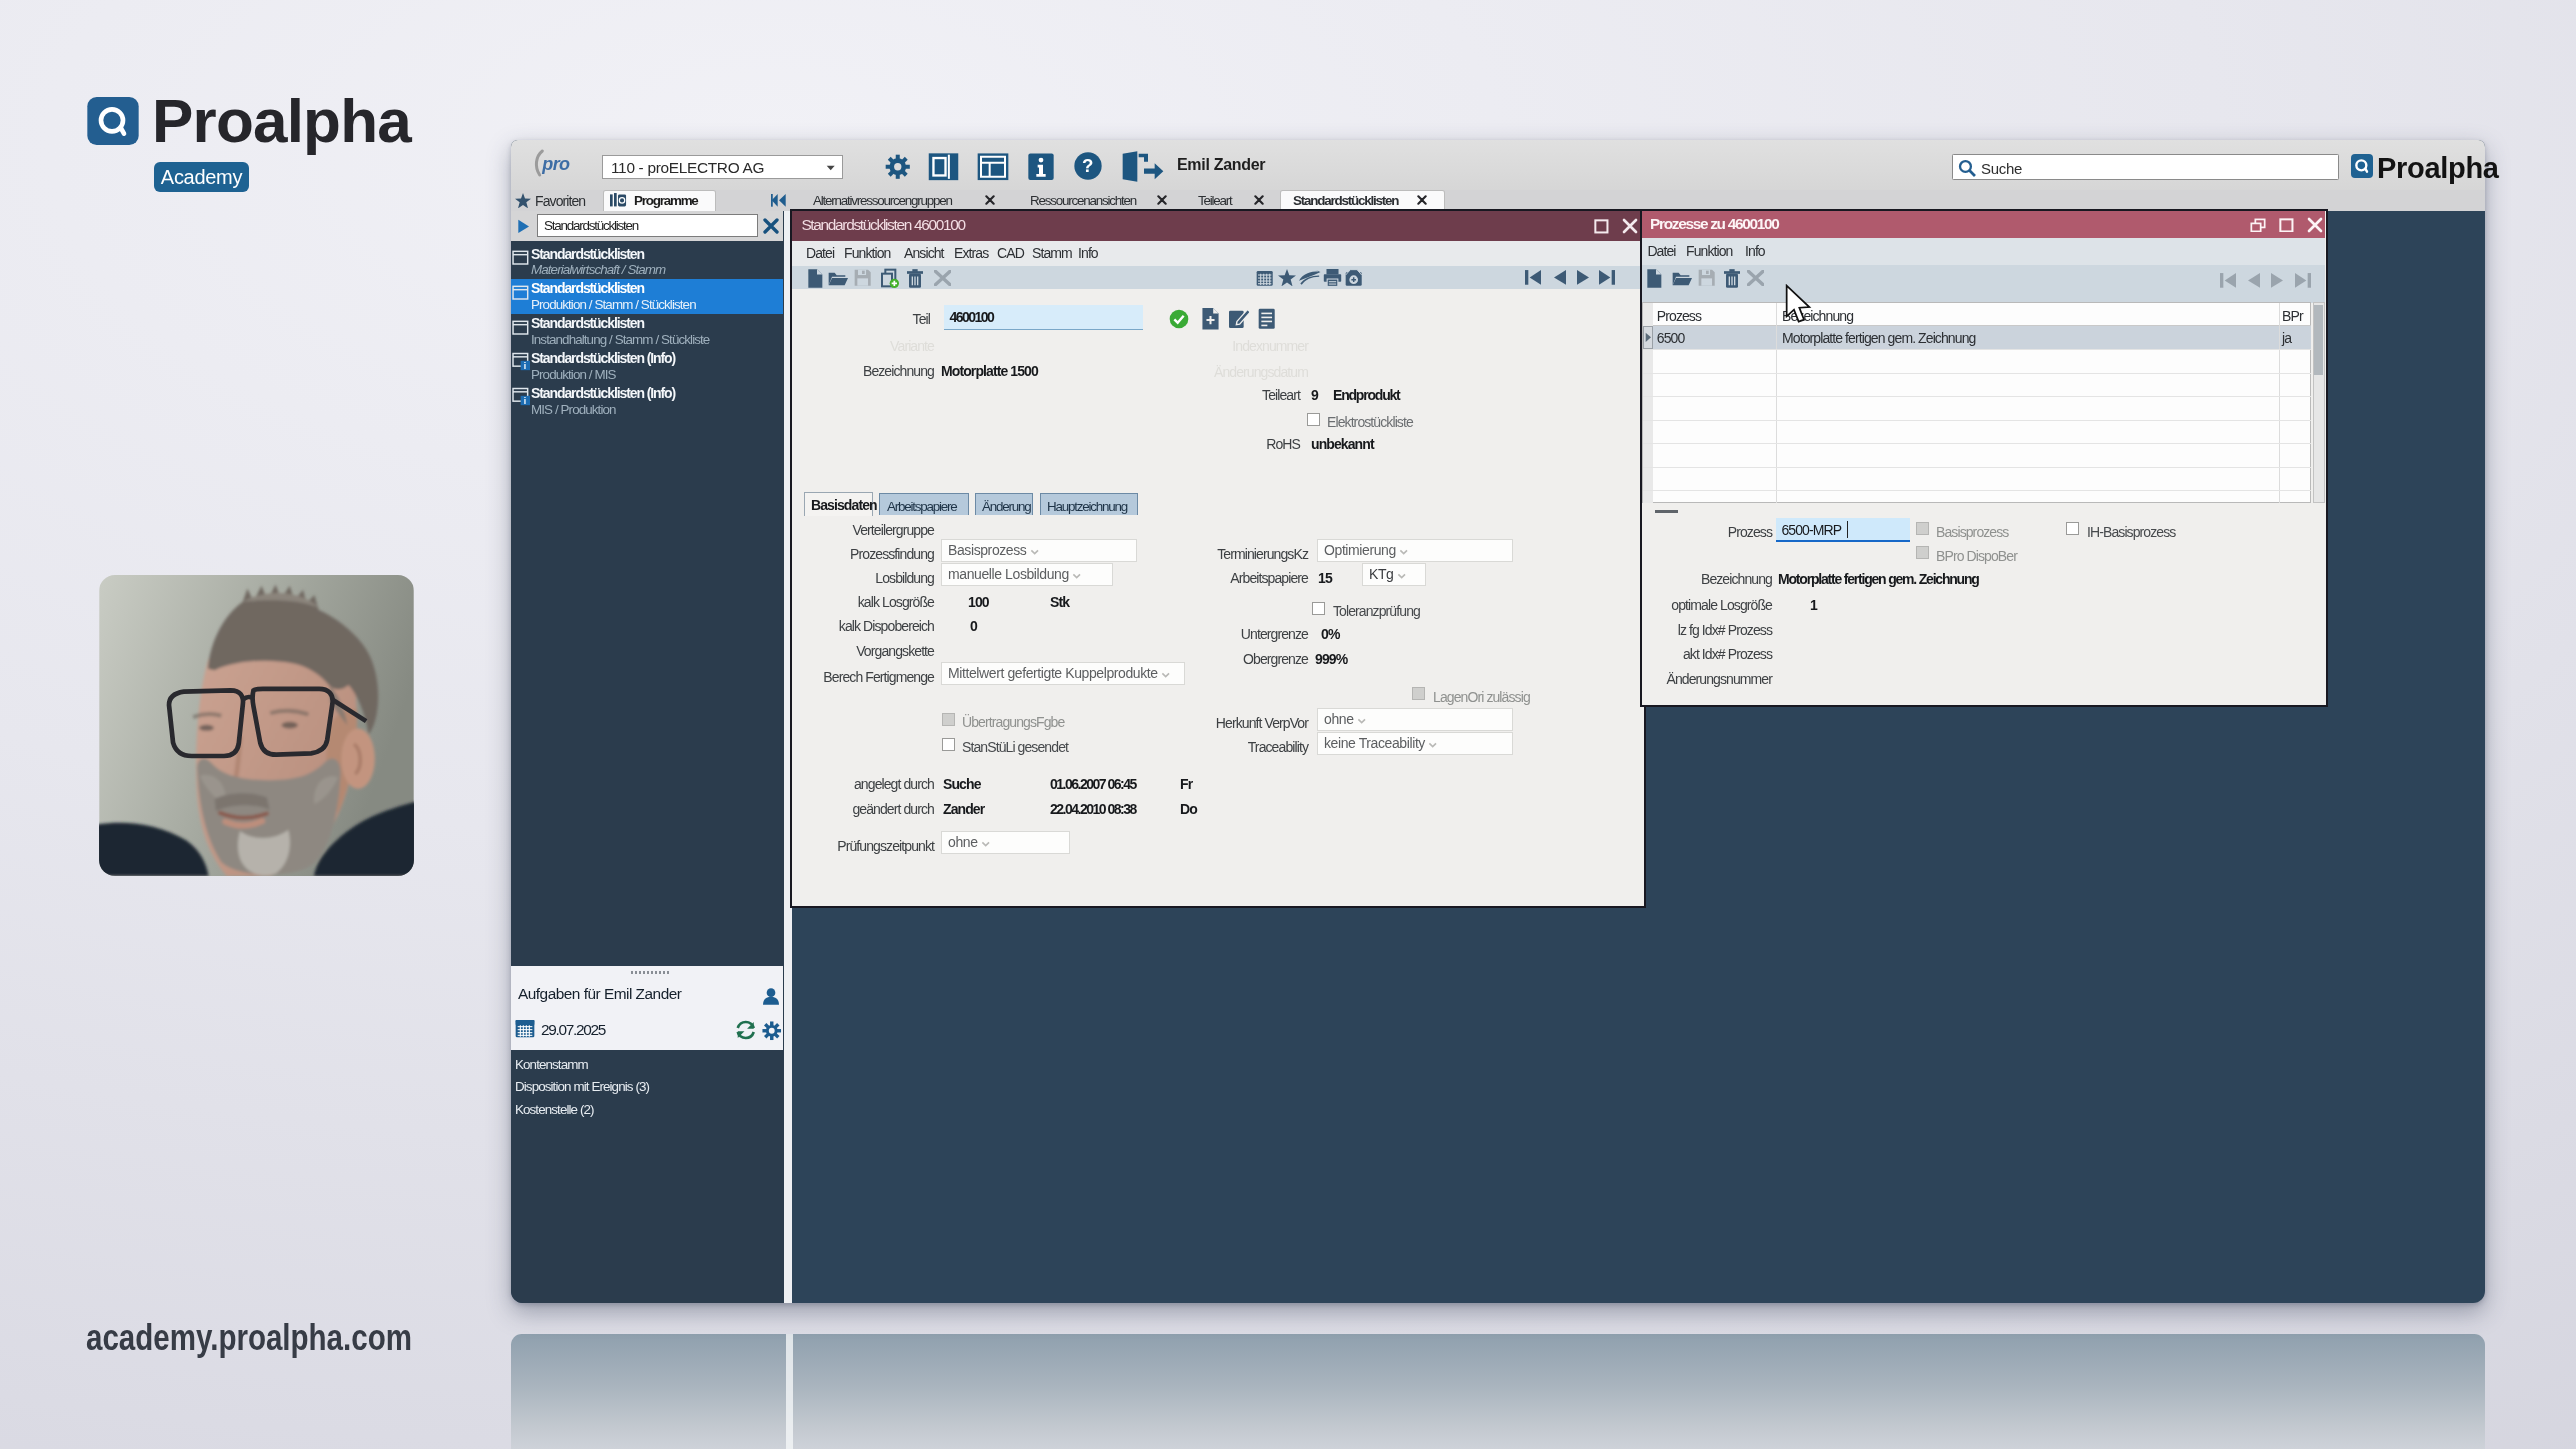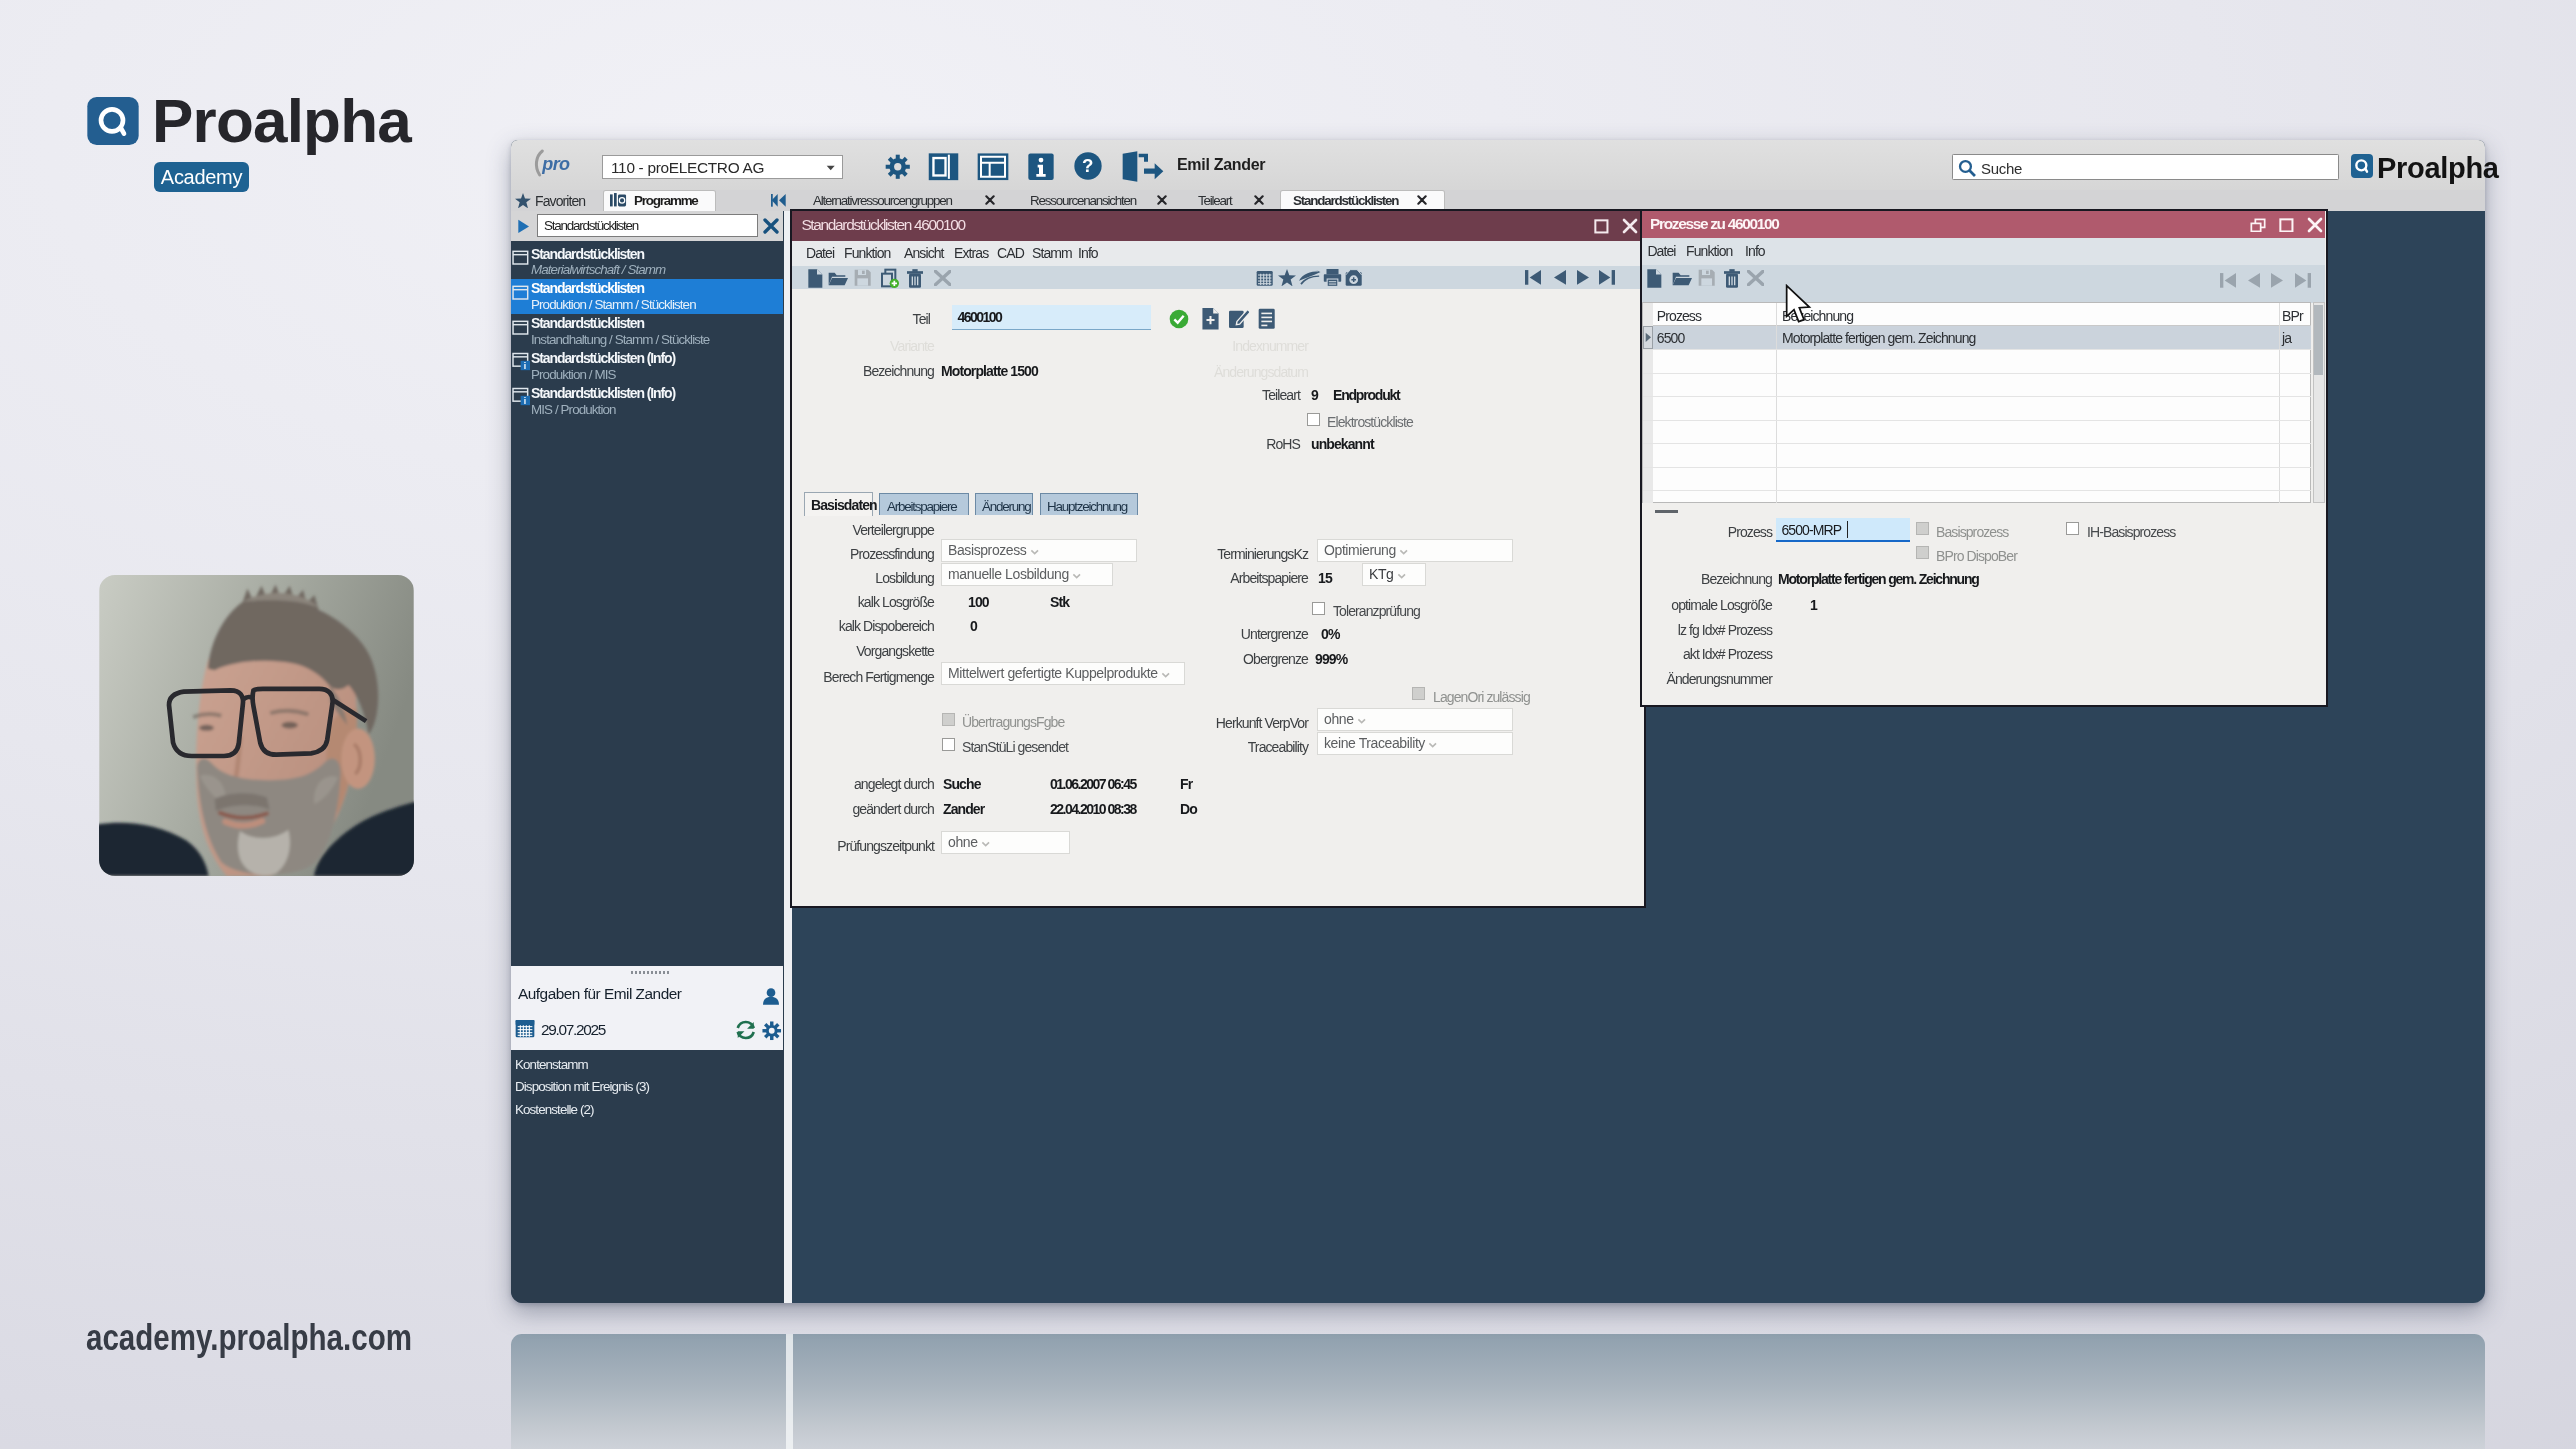--- a/index.html
+++ b/index.html
@@ -415,21 +415,21 @@
     </svg>
     <svg class="abs" style="left:785px;top:59px;" width="12" height="14.8" viewBox="0 0 18 22">
       <path d="M0 0 L0 22 L18 11 Z" fill="#3d5a75"></path>
     </svg>
     <svg class="abs" style="left:807px;top:59px;" width="16" height="14.8" viewBox="0 0 24 22">
       <path d="M0 0 L0 22 L17 11 Z" fill="#3d5a75"></path>
         <rect x="19" y="0" width="5" height="22" fill="#3d5a75"></rect>
     </svg>
 
     <div class="lbl" style="left:0px;top:100px;width:138px;">Teil</div>
-    <div class="abs" style="left:160px;top:94px;width:199px;height:25px;background:#d7ecfa;border-bottom:1.3px solid #7aa7c8;">
+    <div class="abs" style="left:152px;top:94px;width:199px;height:25px;background:#d7ecfa;border-bottom:1.3px solid #7aa7c8;">
       <div class="abs val num" style="left:5.4px;top:4px;">4600100</div>
     </div>
     <svg class="abs" style="left:377px;top:98px;" width="20" height="20" viewBox="0 0 30 30">
       <circle cx="15" cy="15" r="14" fill="#3aaa35"></circle>
       <path d="M8 15.5 L13 20.5 L22 10" stroke="#fff" stroke-width="3.6" fill="none"></path>
     </svg>
     <svg class="abs" style="left:409px;top:97px;" width="19" height="21.5" viewBox="0 0 28 32">
       <path d="M2 0 L18 0 L26 8 L26 32 L2 32 Z" fill="#3d5a75"></path>
         <path d="M18 0 L18 8 L26 8 Z" fill="#f0efed"></path>
       <path d="M8 18 L20 18 M14 12 L14 24" stroke="#f0efed" stroke-width="3"></path>

